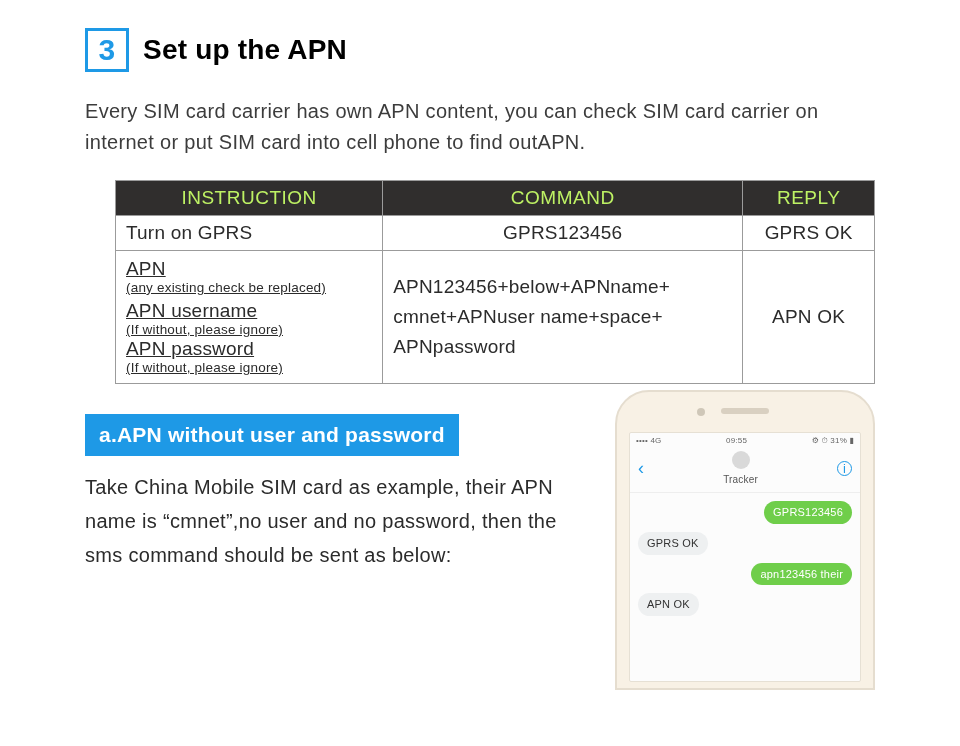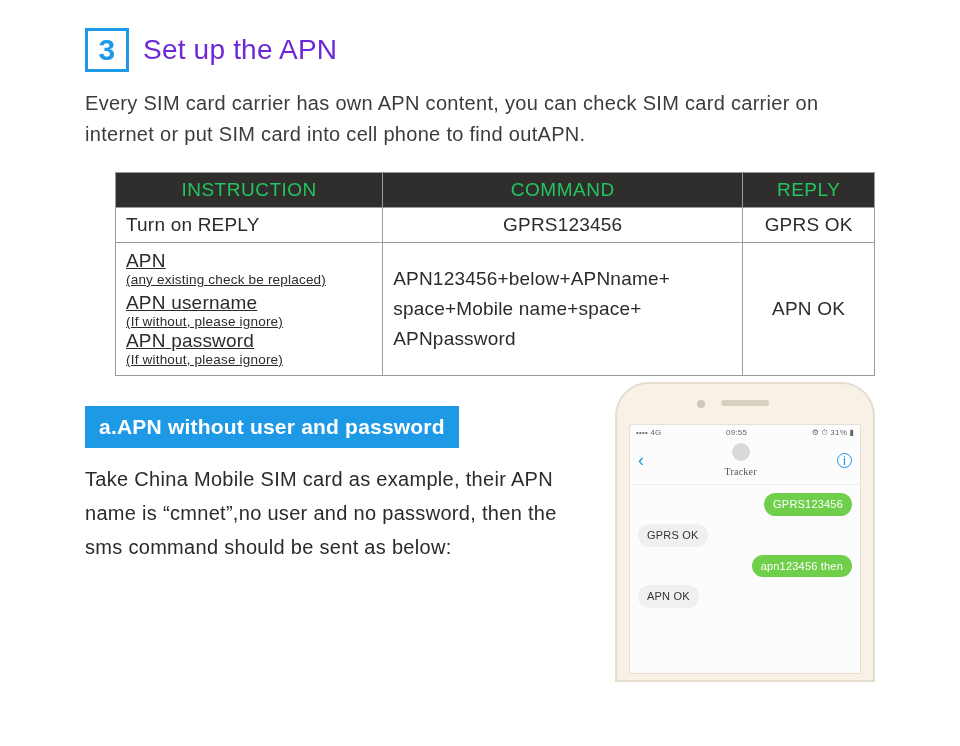--- a/index.html
+++ b/index.html
@@ -15,34 +15,34 @@
     .step-header { display: flex; align-items: center; gap: 14px; }
     .step-box {
       width: 44px; height: 44px;
       border: 3px solid #1e99e6;
       color: #1e99e6;
       display: flex; align-items: center; justify-content: center;
       font-size: 30px; font-weight: 600;
       font-family: Arial, sans-serif;
     }
     .step-title {
-      color: #6d28d9;
+      color: #000000;
       font-size: 28px;
-      font-weight: 400;
+      font-weight: 700;
     }
-    .intro { margin-top: 16px; font-size: 20px; line-height: 1.55; color: #3c3c3c; letter-spacing: 0.3px; }
+    .intro { margin-top: 24px; font-size: 20px; line-height: 1.55; color: #3c3c3c; letter-spacing: 0.3px; }
     .tbl {
       margin: 22px 20px 0 30px;
       border-collapse: collapse;
       width: 760px;
       font-family: Arial, sans-serif;
     }
     .tbl th {
       background: #302e2d;
-      color: #22c55e;
+      color: #bef264;
       font-weight: 400;
       font-size: 19px;
       padding: 6px 4px;
       border: 1px solid #9b9b9b;
       letter-spacing: 0.5px;
     }
     .tbl td {
       border: 1px solid #9b9b9b;
       padding: 6px 10px;
       font-size: 19px;
@@ -84,21 +84,21 @@
       border: 1px solid #e6e0d4;
       border-radius: 2px;
       margin-top: 8px;
       height: 250px;
       font-family: -apple-system, "Helvetica Neue", Arial, sans-serif;
       display:flex; flex-direction:column;
     }
     .statusbar { display:flex; justify-content:space-between; font-size:8px; padding:3px 6px; color:#666; }
     .nav { display:flex; align-items:center; justify-content:space-between; padding:2px 8px 6px 8px; border-bottom:1px solid #eee; }
     .nav .back { color:#1e99e6; font-size:18px; }
-    .nav .title-wrap { text-align:center; line-height:1;font-family:Liberation Serif, serif; }
+    .nav .title-wrap { text-align:center; line-height:1; }
     .nav .avatar { width:18px; height:18px; border-radius:50%; background:#d9d9d9; margin:0 auto 1px auto; }
     .nav .title { font-size:10px; color:#555; }
     .nav .info { color:#1e99e6; font-size:13px; border:1px solid #1e99e6; border-radius:50%; width:15px; height:15px; display:flex;align-items:center;justify-content:center; }
     .msgs { flex:1; padding:8px 8px; display:flex; flex-direction:column; gap:8px; }
     .bub { max-width: 70%; padding:5px 9px; border-radius:12px; font-size:11px; line-height:1.15; }
     .out { align-self:flex-end; background:#6fce4a; color:#fff; }
     .in  { align-self:flex-start; background:#eef0f1; color:#333; }
   </style>
 </head>
 <body>
@@ -113,37 +113,37 @@
 <p class="intro">Every SIM card carrier has own APN content, you can check SIM card carrier on internet or put SIM card into cell phone to find outAPN.</p>
 
 <table class="tbl">
   <tbody>
       <tr>
     <th>INSTRUCTION</th>
     <th>COMMAND</th>
     <th>REPLY</th>
   </tr>
   <tr>
-    <td>Turn on REPLY</td>
+    <td>Turn on GPRS</td>
     <td class="center">GPRS123456</td>
     <td class="center">GPRS OK</td>
   </tr>
   <tr class="row2">
     <td>
       <div class="inst-line">APN</div>
       <div class="inst-line inst-sub">(any existing check be replaced)</div>
       <div class="inst-line" style="margin-top:6px">APN username</div>
       <div class="inst-line inst-sub">(If without, please ignore)</div>
       <div class="inst-line" style="">APN password</div>
       <div class="inst-line inst-sub">(If without, please ignore)</div>
     </td>
     <td>
       <div class="cmd-block">
         <div>APN123456+below+APNname+</div>
-        <div>space+Mobile name+space+</div>
+        <div>cmnet+APNuser name+space+</div>
         <div>APNpassword</div>
       </div>
     </td>
     <td class="center">APN OK</td>
   </tr>
 </tbody>
   </table>
 
 <div class="cols">
   <div class="col-text">
@@ -166,19 +166,19 @@
           <span class="back">‹</span>
           <span class="title-wrap">
             <div class="avatar"></div>
             <span class="title">Tracker</span>
           </span>
           <span class="info">i</span>
         </div>
         <div class="msgs">
           <div class="bub out">GPRS123456</div>
           <div class="bub in">GPRS OK</div>
-          <div class="bub out">apn123456 then</div>
+          <div class="bub out">apn123456 their</div>
           <div class="bub in">APN OK</div>
         </div>
       </div>
     </div>
   </div>
 </div>
 
 </body></html>

